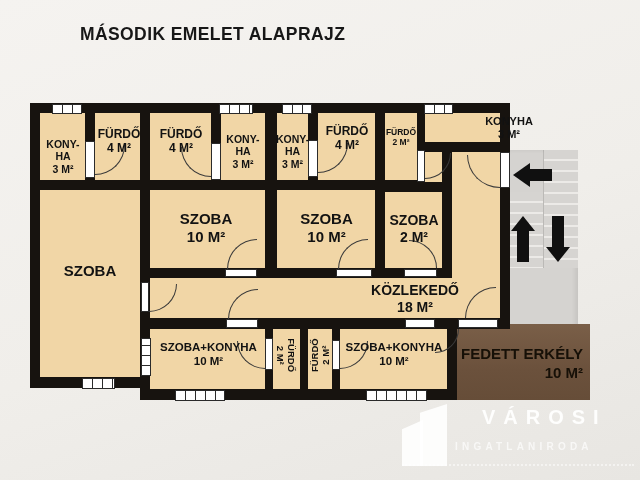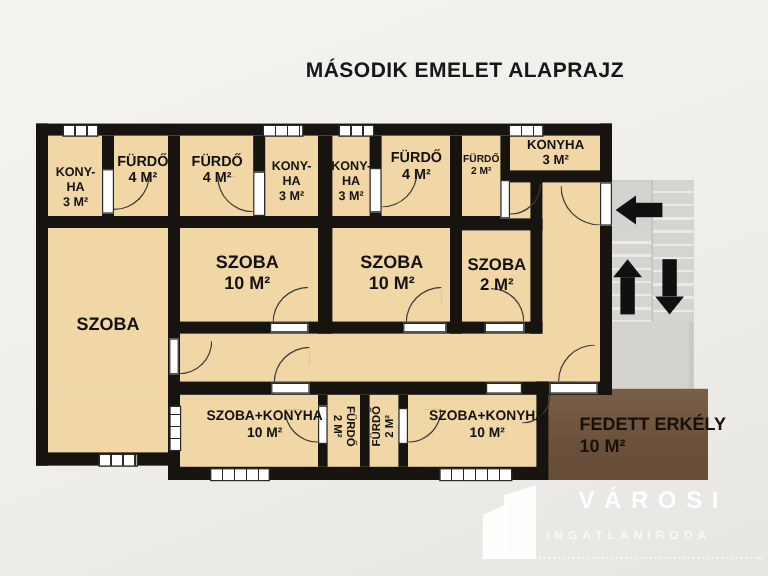--- a/index.html
+++ b/index.html
@@ -1,53 +1,53 @@
 <!DOCTYPE html>
 <html><head>
 <meta charset="utf-8">
 <style>
   html,body{margin:0;padding:0;}
   body{font-family:"Liberation Sans","DejaVu Sans",sans-serif;}
   #stage{position:relative;width:640px;height:480px;overflow:hidden;
          background:linear-gradient(160deg,#f5f3f0 0%,#f0eeea 55%,#e8e6e2 100%);}
   
-  .title{position:absolute;left:80px;top:48px;width:440px;text-align:right;color:#171717;}
+  .title{position:absolute;left:80px;top:24px;width:440px;text-align:left;color:#171717;}
   .title .l1{font-size:17.5px;font-weight:bold;letter-spacing:.4px;}
   .title .l2{font-size:15.5px;font-weight:bold;margin-top:3px;}
   
   .abs{position:absolute;}
   .room{background:var(--room,#f1d6a6);}
   .wall{background:var(--wall,#17130f);}
   .win{border:1px solid #2a2a2a;}
   .winH{background:repeating-linear-gradient(90deg,#fff 0 9px,#2a2a2a 9px 10px);}
   .winV{background:repeating-linear-gradient(0deg,#fff 0 9px,#2a2a2a 9px 10px);}
   .frame{background:#fff;border:1px solid #2b2b2b;box-sizing:border-box;}
   .arc{border:0 solid #3a3a3a;box-sizing:border-box;}
   .arc.br{border-right-width:1.5px;border-bottom-width:1.5px;border-radius:0 0 100% 0;}
   .arc.bl{border-left-width:1.5px;border-bottom-width:1.5px;border-radius:0 0 0 100%;}
   .arc.tl{border-left-width:1.5px;border-top-width:1.5px;border-radius:100% 0 0 0;}
   .arc.tr{border-right-width:1.5px;border-top-width:1.5px;border-radius:0 100% 0 0;}
   
   .rlabel{position:absolute;text-align:center;color:#121212;font-weight:bold;line-height:1.18;}
   .rlabel .rname{white-space:pre-line;}
   .f12{font-size:12px;} .f15{font-size:15px;} .f14{font-size:14px;}
-  .f105{font-size:10.5px;} .f115{font-size:11.5px;padding-left:12px;} .f11{font-size:11px;}
+  .f105{font-size:10.5px;} .f115{font-size:11.5px;} .f11{font-size:11px;margin-left:46px;}
   .f85{font-size:8.5px;} .f95{font-size:9.5px;}
   
   .stairs{background:#d5d3d0;box-shadow:inset -3px 0 4px rgba(0,0,0,.07);}
   .steps{background:repeating-linear-gradient(180deg,#d6d4d1 0 9px,#eceae7 9px 11px);}
   .stepdiv{background:rgba(0,0,0,.12);}
   .arrowpart{background:#101010;}
   .tri{width:0;height:0;}
   .tri.left{border-top:12px solid transparent;border-bottom:12px solid transparent;border-right:17px solid #101010;}
   .tri.up{border-left:12px solid transparent;border-right:12px solid transparent;border-bottom:15px solid #101010;}
   .tri.down{border-left:12px solid transparent;border-right:12px solid transparent;border-top:15px solid #101010;}
   
   .balcony{background:linear-gradient(180deg,#7a5f48 0%,#6b513c 60%,#664d38 100%);}
-  .balcony-label{position:absolute;text-align:left;color:#161007;font-weight:bold;font-size:15px;line-height:1.25;padding-left:26px;}
+  .balcony-label{position:absolute;text-align:right;color:#161007;font-weight:bold;font-size:15px;line-height:1.25;}
   
   .logo-brand{position:absolute;left:452px;top:406px;width:185px;color:rgba(255,255,255,.92);
               font-size:20px;font-weight:bold;letter-spacing:8px;margin-left:30px;}
   .logo-sub{position:absolute;left:455px;top:441px;width:185px;color:rgba(255,255,255,.68);
             font-size:10px;font-weight:bold;letter-spacing:4.2px;}
   .logo-dots{position:absolute;left:402px;top:464px;width:232px;border-top:2px dotted rgba(255,255,255,.5);}
   .bshape{position:absolute;background:rgba(255,255,255,.88);}
 </style>
 </head>
 <body>
@@ -185,20 +185,24 @@
     <div class="rarea">10 M²</div>
   </div>
   <div class="rlabel f15" style="left:277px;top:210px;width:99px;">
     <div class="rname">SZOBA</div>
     <div class="rarea">10 M²</div>
   </div>
   <div class="rlabel f14" style="left:385px;top:212px;width:58px;">
     <div class="rname">SZOBA</div>
     <div class="rarea">2 M²</div>
   </div>
+  <div class="rlabel f14" style="left:345px;top:282px;width:140px;">
+    <div class="rname">KÖZLEKEDŐ</div>
+    <div class="rarea">18 M²</div>
+  </div>
   <div class="rlabel f115" style="left:152px;top:341px;width:113px;">
     <div class="rname">SZOBA+KONYHA</div>
     <div class="rarea">10 M²</div>
   </div>
   <div class="rlabel f95" style="left:261px;top:344px;width:50px;transform:rotate(90deg);">
     <div class="rname">FÜRDŐ</div>
     <div class="rarea">2 M²</div>
   </div>
   <div class="rlabel f95" style="left:295px;top:344px;width:50px;transform:rotate(-90deg);">
     <div class="rname">FÜRDŐ</div>

